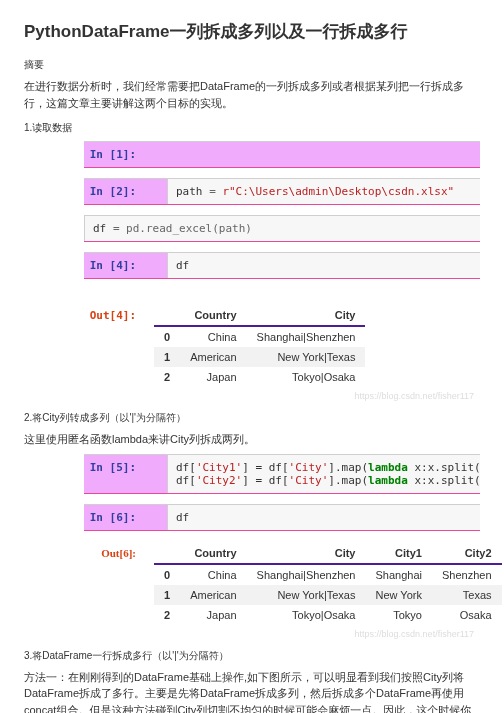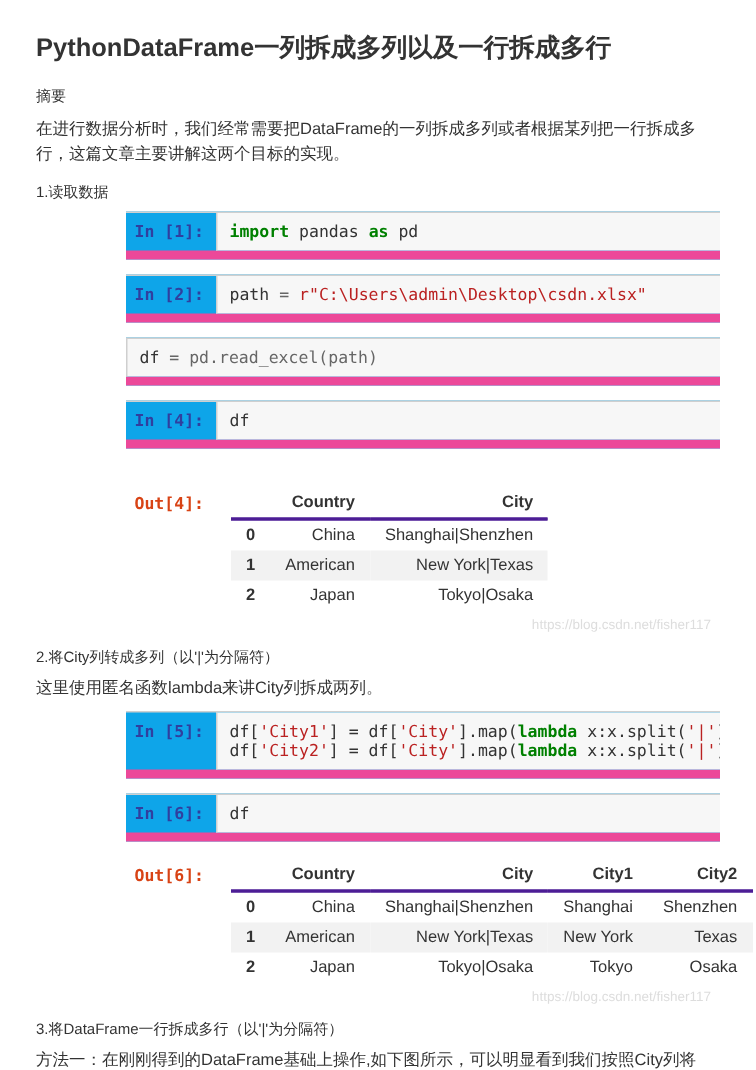--- a/index.html
+++ b/index.html
@@ -1,20 +1,20 @@
 <!DOCTYPE html>
 <html><head>
 <meta charset="utf-8">
 <style>
   * { box-sizing: border-box; margin: 0; padding: 0; }
   body { font-family: Arial, "Microsoft YaHei", sans-serif; font-size: 12px; color: #333; background: #fff; width: 504px; padding: 20px 24px; }
   h1 { font-size: 17px; font-weight: bold; text-align: left; margin-bottom: 14px; }
   .para { font-size: 11px; line-height: 1.5; margin-bottom: 6px; }
   .section-head { font-size: 10px; margin: 10px 0 6px; }
-  .cell { display: flex; border-top: 1px solid #cfcfcf; border-bottom: 6px solid #ec4899; margin: 6px 0 10px 60px; background: #0ea5e9; }
+  .cell { display: flex; border-top: 1px solid #cfcfcf; border-bottom: 1px solid #ec4899; margin: 6px 0 10px 60px; background: #f0abfc; gap: 23px; }
   .prompt { flex: 0 0 60px; text-align: right; padding: 6px 8px 6px 0; font-family: Menlo, Consolas, monospace; font-size: 11px; }
   .prompt.in { color: #303F9F; font-weight: bold; }
   .prompt.out { color: #D84315; font-weight: bold; }
   .code { flex: 1; padding: 6px 8px; font-family: Menlo, Consolas, monospace; font-size: 11px; border-left: 1px solid #cfcfcf; background: #f7f7f7; white-space: pre; overflow: hidden; }
   .code .kw { color: #008000; font-weight: bold; }
   .code .op { color: #666; }
   .code .str { color: #BA2121; }
   table.df { border-collapse: collapse; margin: 2px 0 4px 10px; font-size: 11px; }
   table.df th, table.df td { padding: 4px 10px; text-align: right; }
   table.df thead th { border-bottom: 2px solid #4c1d95; font-weight: bold; }
@@ -27,21 +27,20 @@
 <body>
 
 <h1>PythonDataFrame一列拆成多列以及一行拆成多行</h1>
 
 <div class="para section-head">摘要</div>
 <div class="para">在进行数据分析时，我们经常需要把DataFrame的一列拆成多列或者根据某列把一行拆成多行，这篇文章主要讲解这两个目标的实现。</div>
 <div class="section-head">1.读取数据</div>
 
 <div class="cell">
   <div class="prompt in">In [1]:</div>
-  <div class="code"><span class="kw">import</span> <span>pandas</span> <span class="kw">as</span> <span>pd</span></div>
 </div>
 
 <div class="cell">
   <div class="prompt in">In [2]:</div>
   <div class="code"><span>path </span><span class="op">= </span><span class="str">r"C:\Users\admin\Desktop\csdn.xlsx"</span></div>
 </div>
 
 <div class="cell">
   <div class="code"><span>df </span><span class="op">= pd.read_excel(path)</span></div>
 </div>
@@ -95,21 +94,21 @@
 <span>df[</span><span class="str">'City2'</span><span>] = df[</span><span class="str">'City'</span><span>].map(</span><span class="kw">lambda</span><span> x:x.split(</span><span class="str">'|'</span><span>)[1])</span></div>
 </div>
 
 <div class="cell">
   <div class="prompt in">In [6]:</div>
   <div class="code">df</div>
 </div>
 
 <div class="outblock">
   <div style="display:flex;">
-    <div class="prompt out" style="flex:0 0 60px;">Out[6]:</div>
+    <div class="prompt out" style="flex:0 0 60px;font-family:Liberation Serif, serif;">Out[6]:</div>
     <div>
       <table class="df">
         <thead>
             <tr>
               <th></th>
               <th>Country</th>
               <th>City</th>
               <th>City1</th>
               <th>City2</th>
             </tr>

